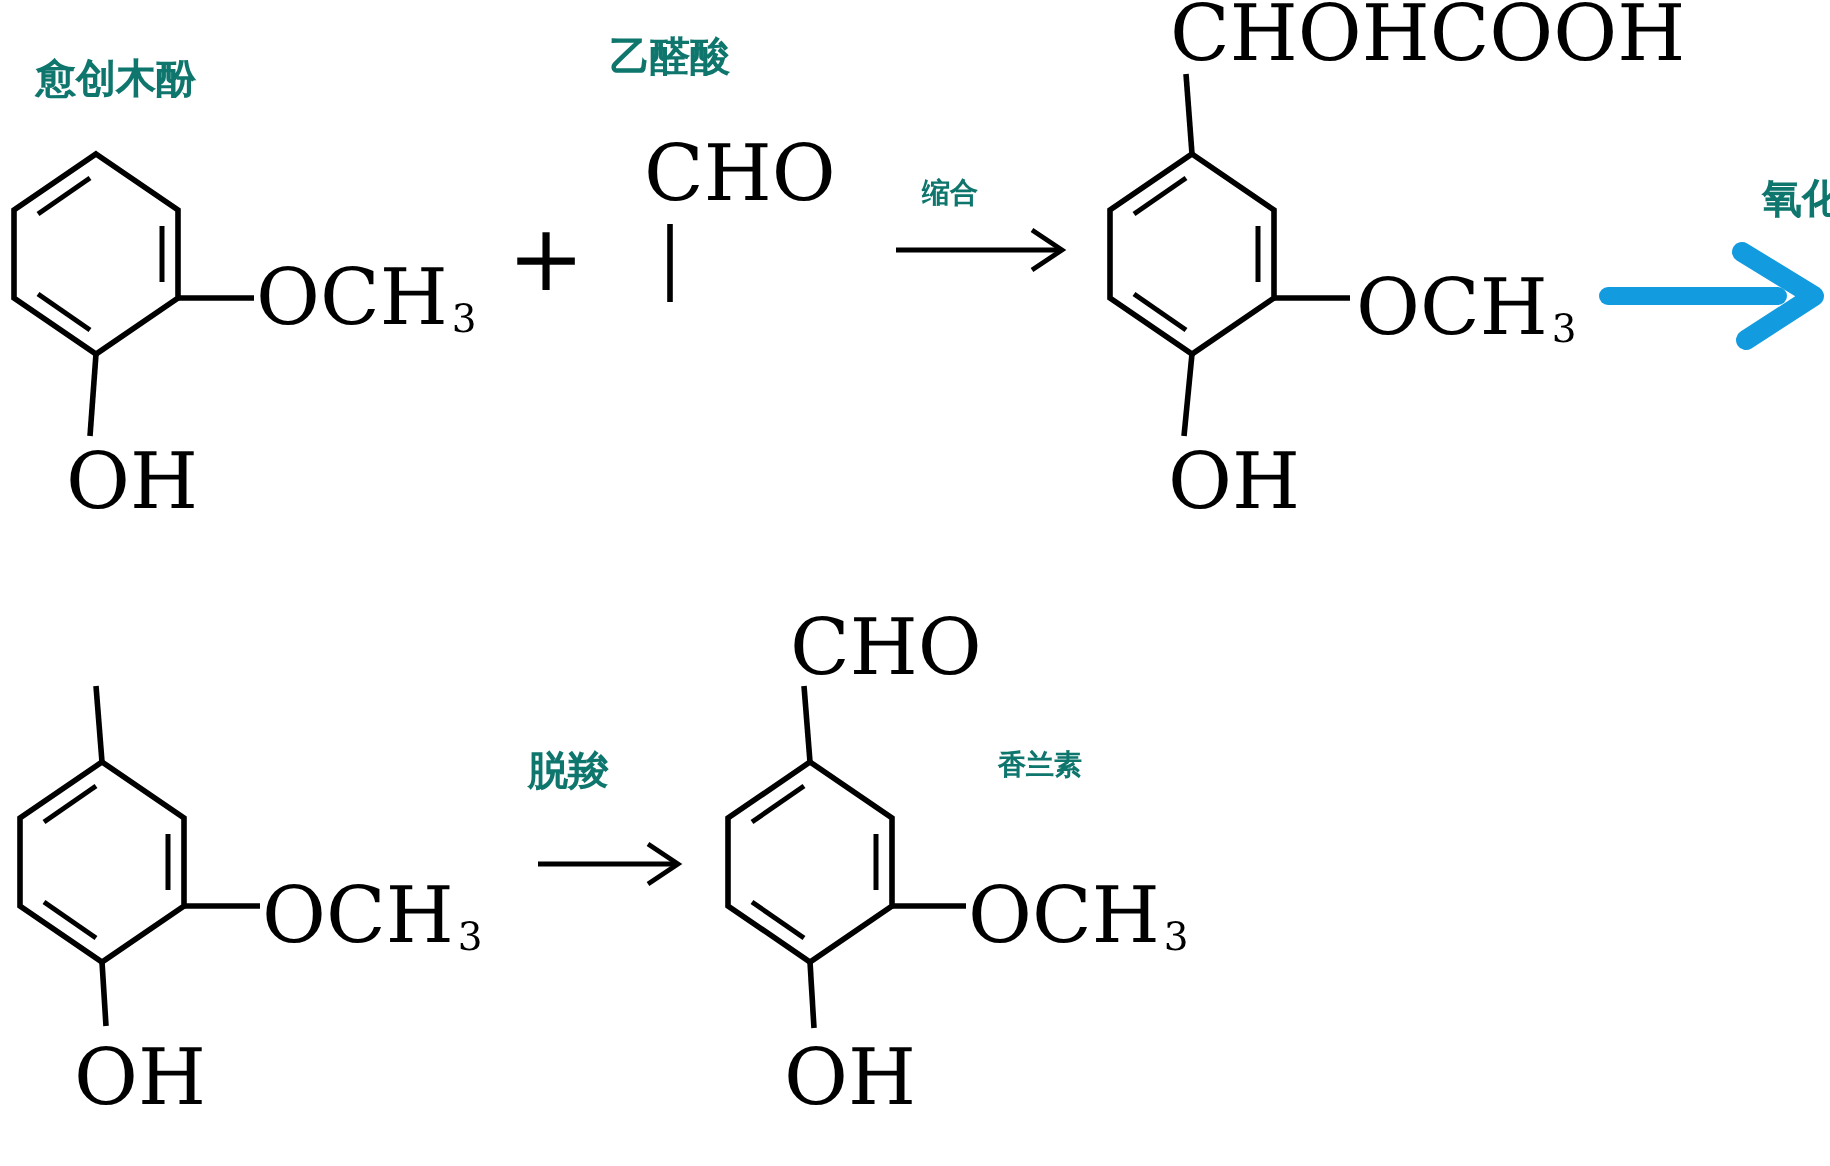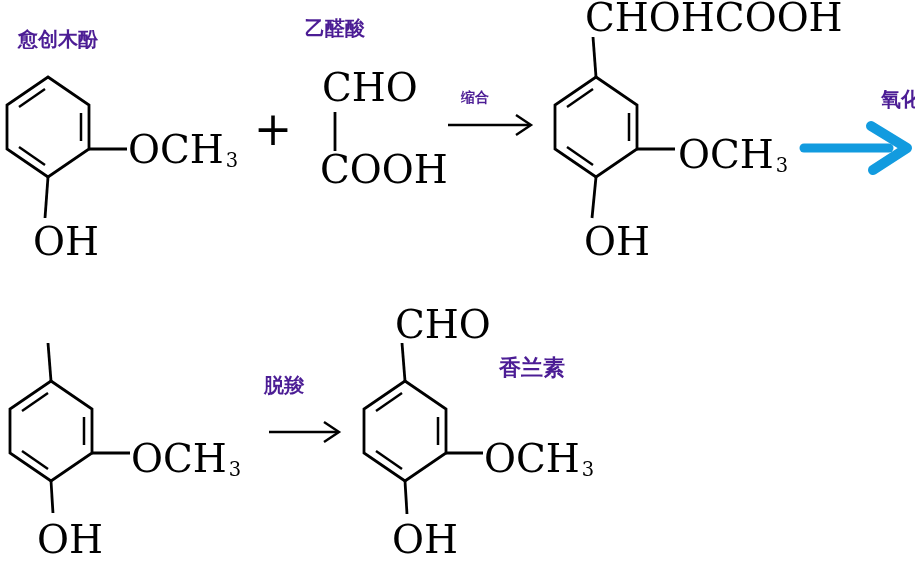--- a/index.html
+++ b/index.html
@@ -5,21 +5,21 @@
   html,body{margin:0;padding:0;background:#ffffff;}
   #canvas{position:relative;width:915px;height:583px;background:#ffffff;overflow:hidden;}
   #canvas svg{position:absolute;left:0;top:0;}
   .bond{stroke:#000000;stroke-width:2.8;fill:none;}
   .inner{stroke:#000000;stroke-width:2.5;fill:none;}
   .arrowline{stroke:#000000;stroke-width:2.4;fill:none;}
   .formula{position:absolute;font-family:"DejaVu Serif","Liberation Serif",serif;
            font-size:39px;line-height:1;color:#000;white-space:nowrap;}
   .formula sub{font-size:0.5em;vertical-align:-0.22em;margin-left:2px;}
   .cn{position:absolute;font-family:"DejaVu Sans","Liberation Sans",sans-serif;
-      font-weight:bold;font-size:20px;line-height:1.1;color:#4c1d95;white-space:nowrap;}
+      font-weight:bold;font-size:20px;line-height:1.1;color:#0f766e;white-space:nowrap;}
   .plus{position:absolute;left:250px;top:100px;width:46px;height:58px;display:flex;
         align-items:center;justify-content:center;font-size:46px;line-height:1;
         font-family:"DejaVu Serif","Liberation Serif",serif;color:#000;}
 </style>
 </head>
 <body>
 
 <div id="canvas">
 
   <svg width="915" height="583" viewBox="0 0 915 583">
@@ -79,26 +79,25 @@
       <line class="bond" x1="446" y1="453" x2="483" y2="453"></line>
       <line class="bond" x1="405" y1="481" x2="407" y2="514"></line>
     </g>
   </svg>
 
   <div class="cn" style="left:18px;top:28px">愈创木酚</div>
   <div class="cn" style="left:305px;top:17px">乙醛酸</div>
   <div class="cn" style="left:461px;top:90px;font-size:14px">缩合</div>
   <div class="cn" style="left:881px;top:88px">氧化</div>
   <div class="cn" style="left:264px;top:374px">脱羧</div>
-  <div class="cn" style="left:499px;top:356px;font-size:22px">香兰素</div>
+  <div class="cn" style="left:499px;top:376px;font-size:14px">香兰素</div>
 
   <div class="plus">+</div>
 
   <div class="formula" style="left:322px;top:68px">CHO</div>
-  <div class="formula" style="left:320px;top:150px">COOH</div>
 
   <div class="formula" style="left:585px;top:-2px">CHOHCOOH</div>
   <div class="formula" style="left:395px;top:305px">CHO</div>
 
   <div class="formula" style="left:128px;top:130px"><span>OCH</span><sub>3</sub></div>
   <div class="formula" style="left:678px;top:135px"><span>OCH</span><sub>3</sub></div>
   <div class="formula" style="left:131px;top:439px"><span>OCH</span><sub>3</sub></div>
   <div class="formula" style="left:484px;top:439px"><span>OCH</span><sub>3</sub></div>
 
   <div class="formula" style="left:33px;top:222px">OH</div>

